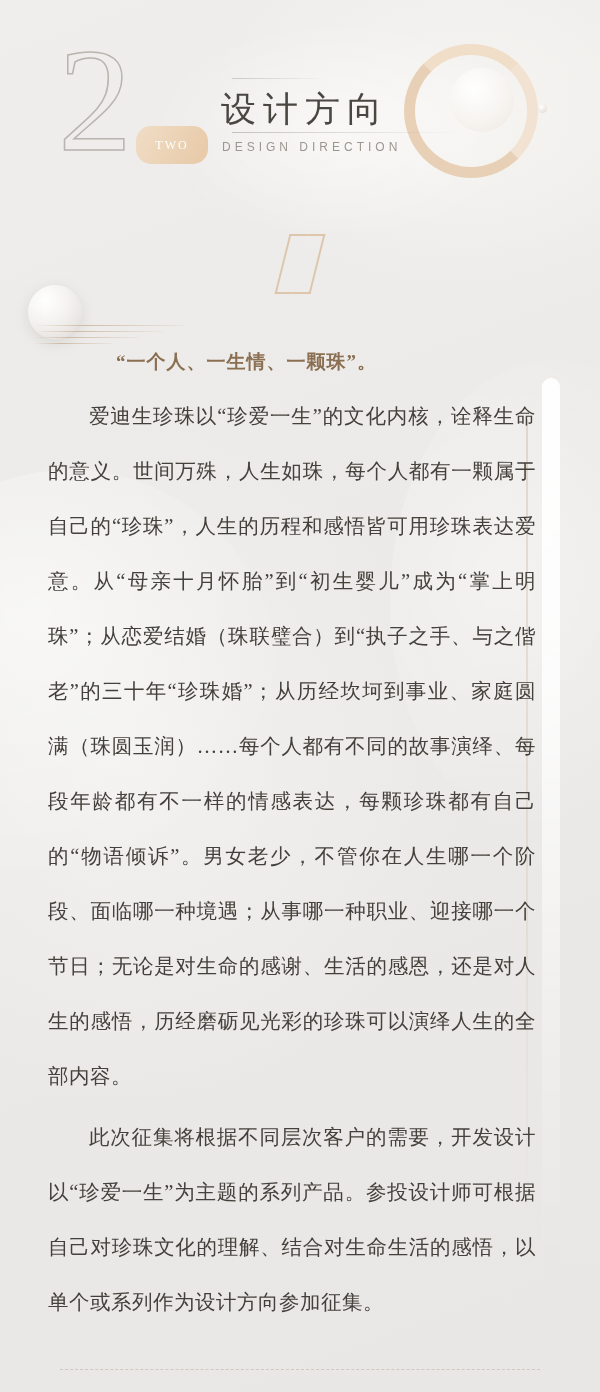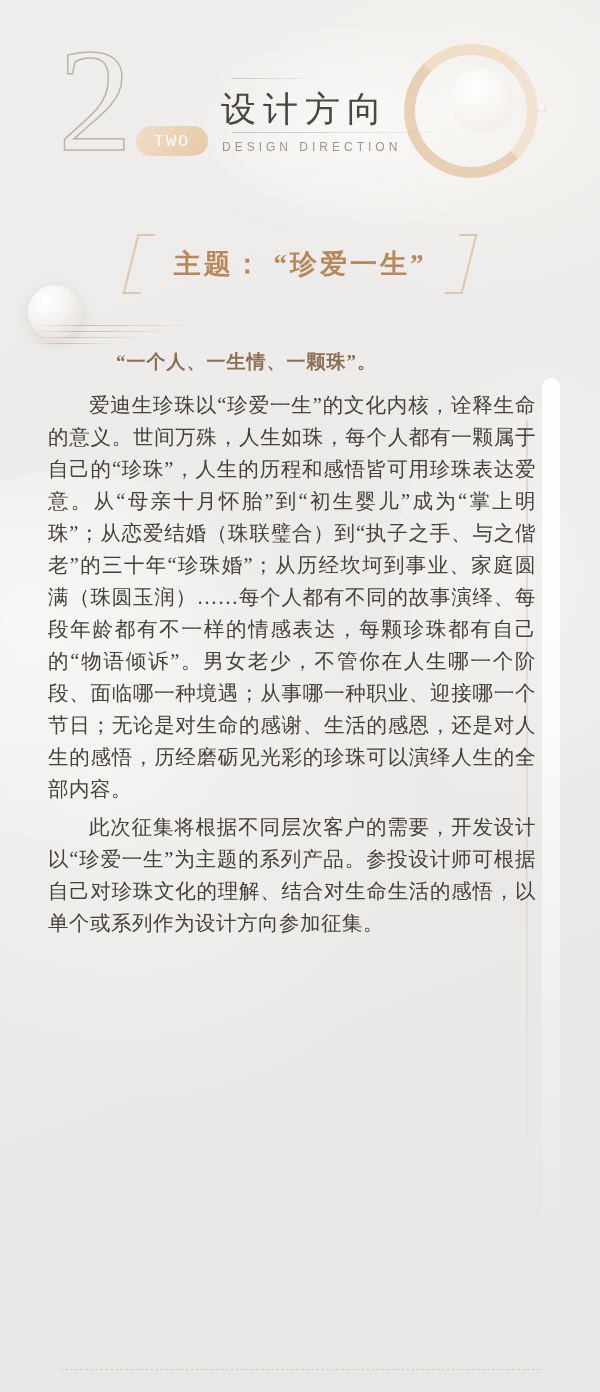--- a/index.html
+++ b/index.html
@@ -145,30 +145,30 @@
     width: 64px;
     height: 64px;
     border-radius: 50%;
     background: radial-gradient(circle at 38% 32%, #ffffff 0%, #f6f3ef 60%, #ece8e3 100%);
   }
   .two-badge {
     position: absolute;
     left: 136px;
     top: 126px;
     width: 72px;
-    height: 30px;
+    height: 38px;
     border-radius: 15px;
     background: linear-gradient(120deg, #f0ddc6 0%, #e7c9a6 100%);
     color: #ffffff;
-    font-size: 17px;
+    font-size: 12px;
     letter-spacing: 2px;
     display: flex;
     align-items: center;
     justify-content: center;
-    font-family: Liberation Mono, monospace;
+    font-family: Liberation Serif, serif;
   }
   .title-cn {
     position: absolute;
     left: 221px;
     top: 86px;
     font-size: 35px;
     letter-spacing: 7px;
     color: #4a4641;
     font-family: "Liberation Serif", serif;
     font-weight: normal;
@@ -240,21 +240,21 @@
   .lead {
     font-size: 19px;
     font-weight: bold;
     color: #8a6f52;
     letter-spacing: 1px;
     margin: 0 0 14px 68px;
     font-family: "Liberation Serif", serif;
   }
   .para {
     font-size: 20.5px;
-    line-height: 32px;
+    line-height: 55px;
     color: #44403b;
     text-align: justify;
     text-justify: inter-ideograph;
     text-indent: 2em;
     margin: 0 16px 6px 0;
     font-family: "Liberation Serif", serif;
     letter-spacing: 0.5px;
   }
   .footer-rule {
     position: absolute;
@@ -289,21 +289,20 @@
     <div class="big-number">2</div>
     <div class="two-badge">TWO</div>
     <div class="title-rule-top"></div>
     <div class="title-cn">设计方向</div>
     <div class="title-rule"></div>
     <div class="title-en">DESIGN DIRECTION</div>
   </div>
 
   <div class="subject">
     <div class="bracket left"></div>
-    <div class="subject-text">主题： “珍爱一生”</div>
     <div class="bracket right"></div>
   </div>
 
   <div class="content">
     <p class="lead">“一个人、一生情、一颗珠”。</p>
     <p class="para">爱迪生珍珠以“珍爱一生”的文化内核，诠释生命的意义。世间万殊，人生如珠，每个人都有一颗属于自己的“珍珠”，人生的历程和感悟皆可用珍珠表达爱意。从“母亲十月怀胎”到“初生婴儿”成为“掌上明珠”；从恋爱结婚（珠联璧合）到“执子之手、与之偕老”的三十年“珍珠婚”；从历经坎坷到事业、家庭圆满（珠圆玉润）……每个人都有不同的故事演绎、每段年龄都有不一样的情感表达，每颗珍珠都有自己的“物语倾诉”。男女老少，不管你在人生哪一个阶段、面临哪一种境遇；从事哪一种职业、迎接哪一个节日；无论是对生命的感谢、生活的感恩，还是对人生的感悟，历经磨砺见光彩的珍珠可以演绎人生的全部内容。</p>
     <p class="para">此次征集将根据不同层次客户的需要，开发设计以“珍爱一生”为主题的系列产品。参投设计师可根据自己对珍珠文化的理解、结合对生命生活的感悟，以单个或系列作为设计方向参加征集。</p>
   </div>
 
   <div class="footer-rule"></div>

